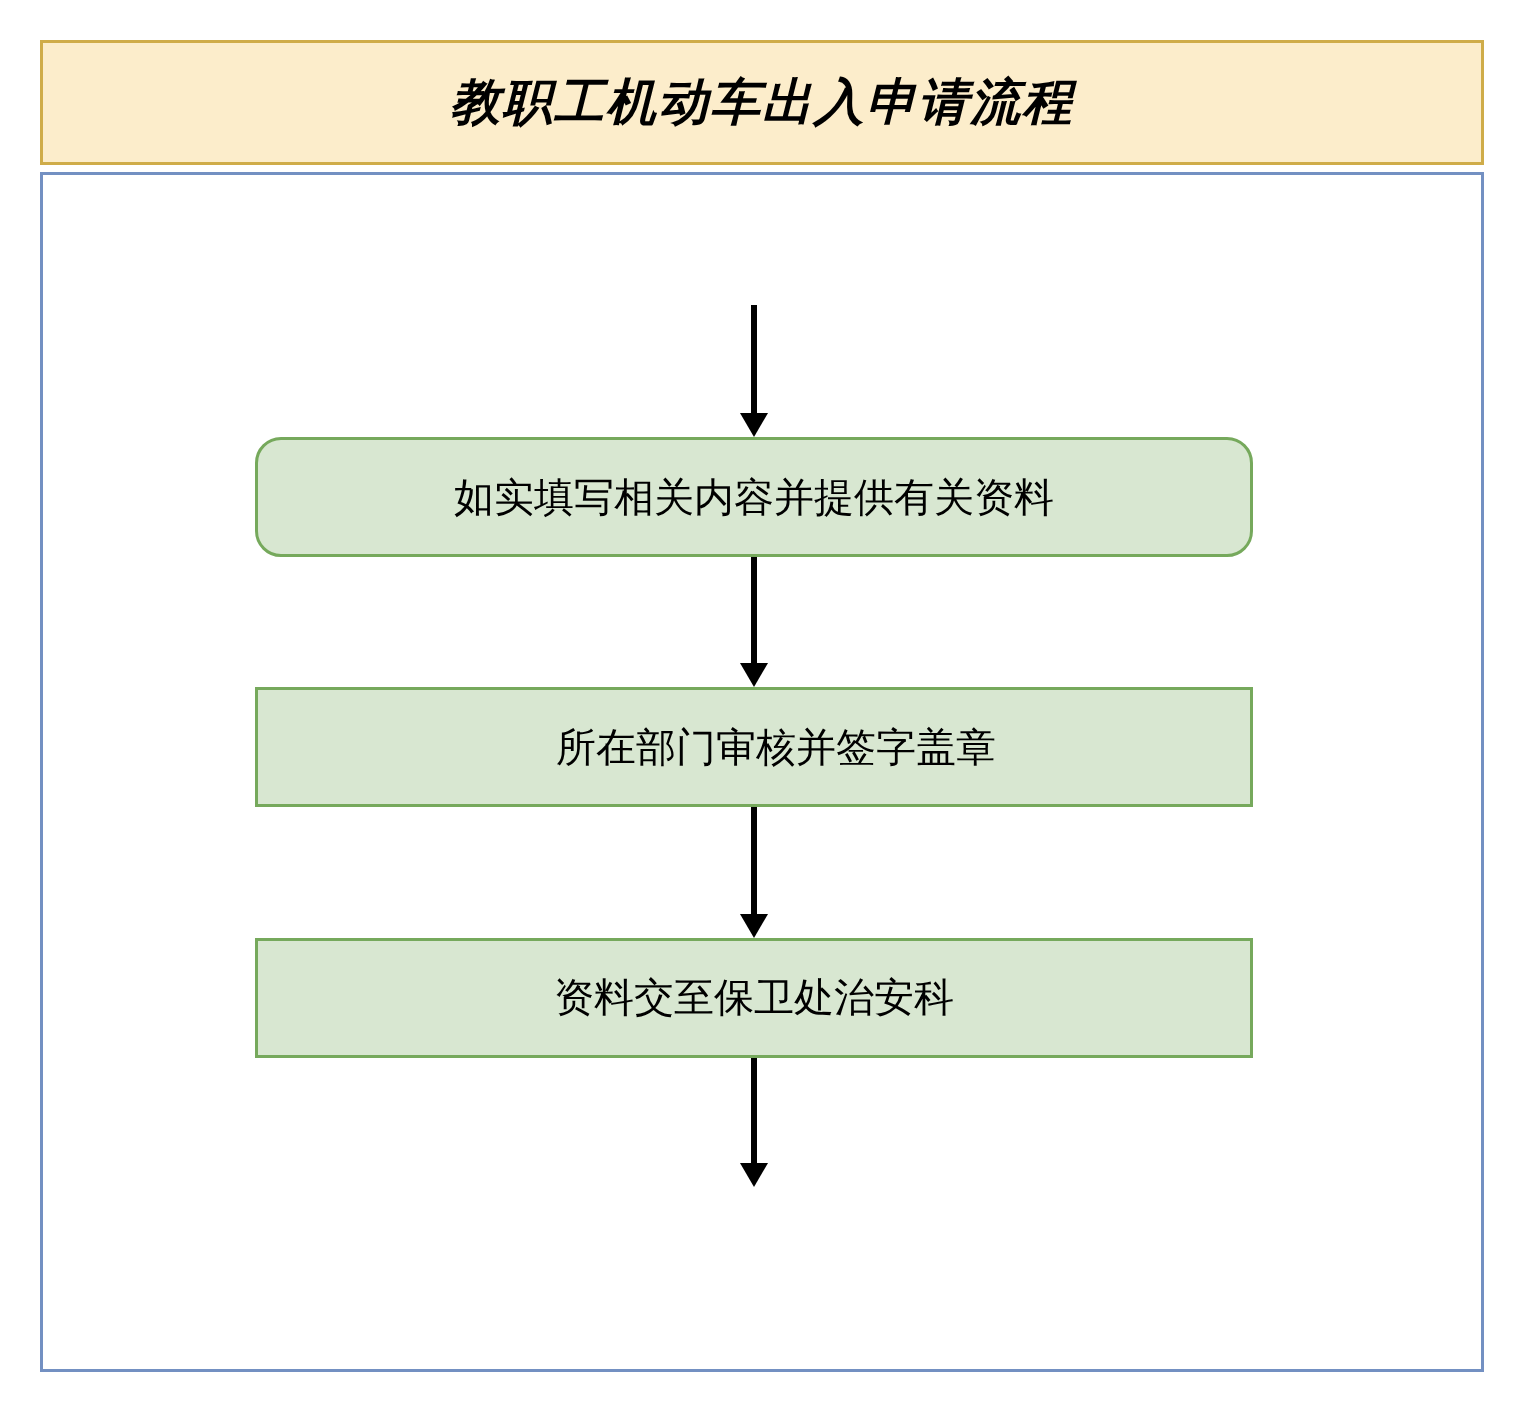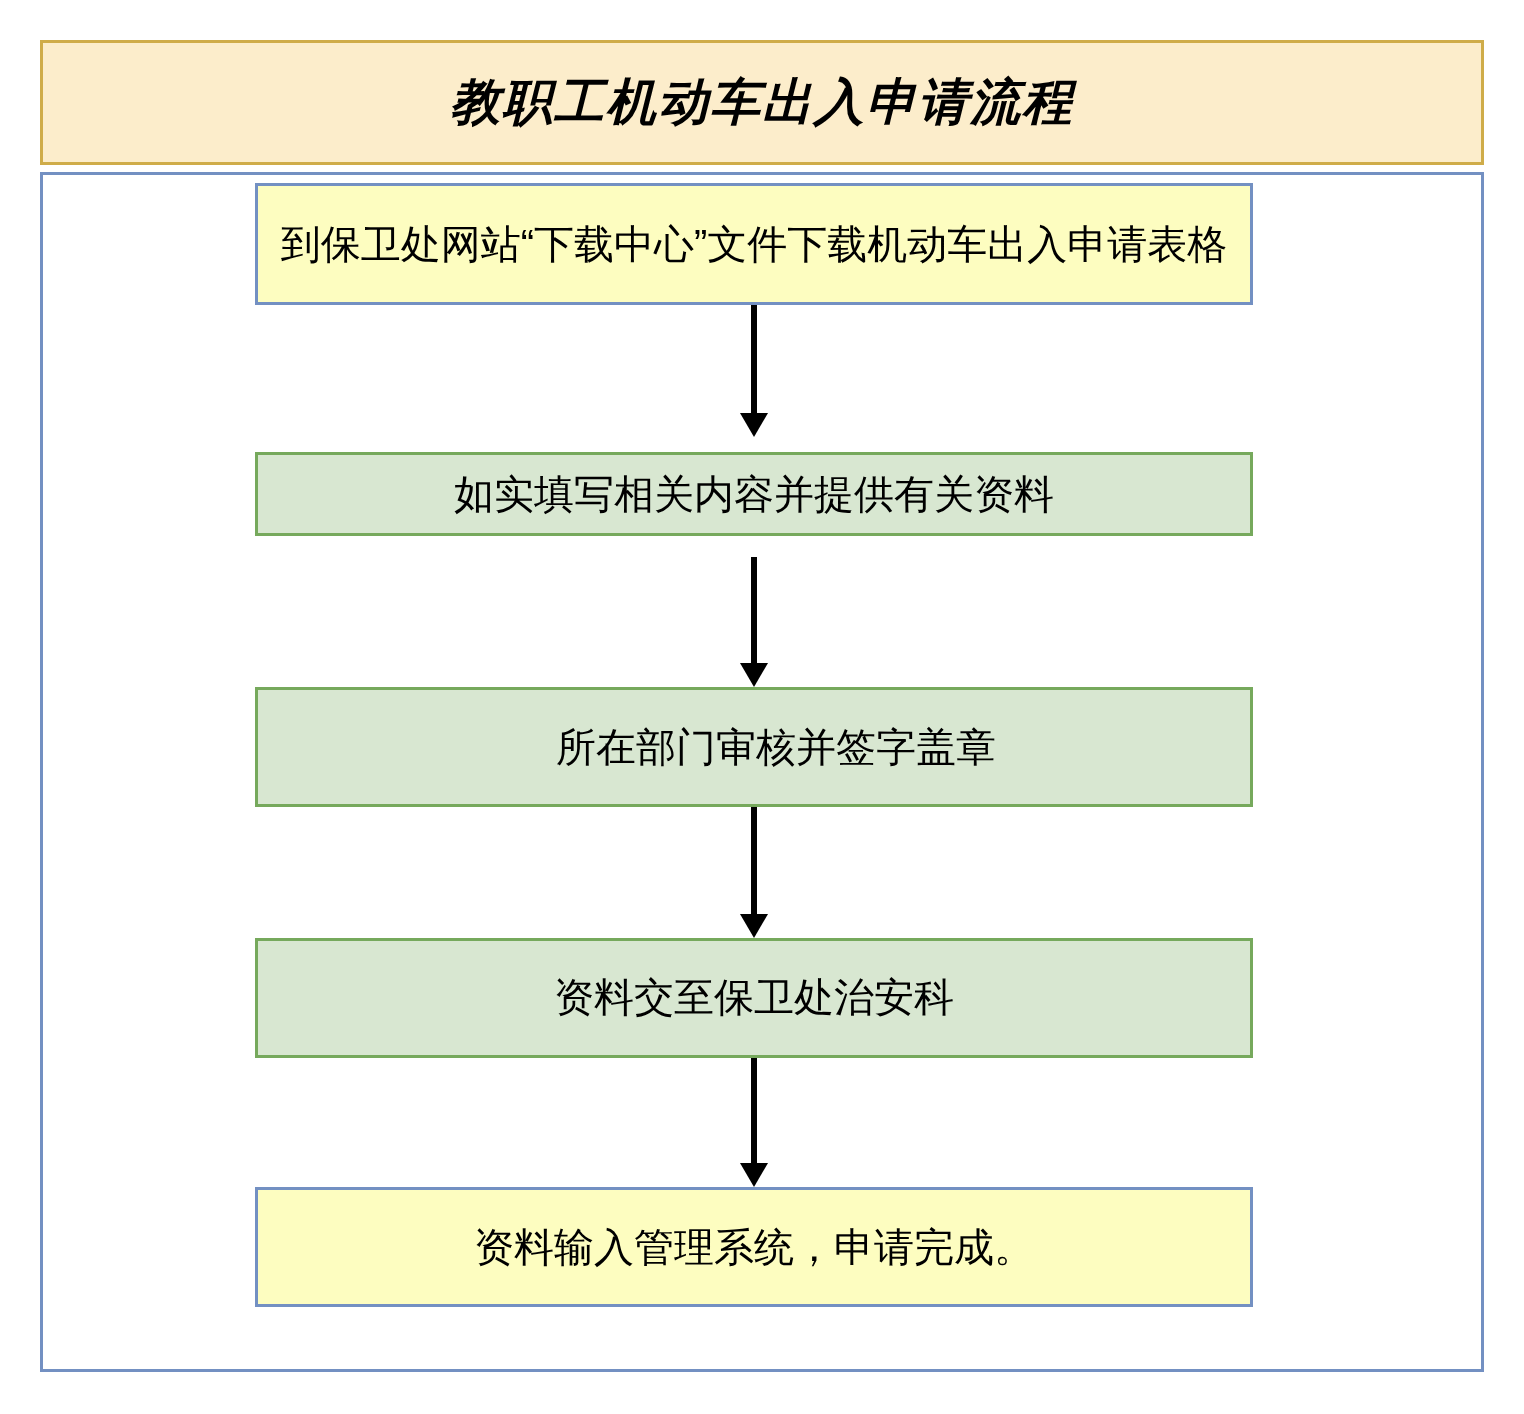--- a/index.html
+++ b/index.html
@@ -83,30 +83,27 @@
 <body>
 
 <div class="page">
 
   <div class="banner">
     <h1>教职工机动车出入申请流程</h1>
   </div>
 
   <div class="container"></div>
 
-  <div class="step yellow" style="top:183px; height:122px;">
-    <span>到保卫处网站“下载中心”文件下载机动车出入申请表格</span>
-  </div>
 
   <div class="arrow" style="top:305px; height:132px;">
     <div class="stem"></div>
     <div class="head"></div>
   </div>
 
-  <div class="step green" style="top:452px; height:84px;">
+  <div class="step green" style="top:437px; height:120px;border-radius:26px;">
     <span>如实填写相关内容并提供有关资料</span>
   </div>
 
   <div class="arrow" style="top:557px; height:130px;">
     <div class="stem"></div>
     <div class="head"></div>
   </div>
 
   <div class="step green" style="top:687px; height:120px;padding-left:44px;">
     <span>所在部门审核并签字盖章</span>
@@ -119,17 +116,14 @@
 
   <div class="step green" style="top:938px; height:120px;font-family:Liberation Serif, serif;">
     <span>资料交至保卫处治安科</span>
   </div>
 
   <div class="arrow" style="top:1058px; height:129px;">
     <div class="stem"></div>
     <div class="head"></div>
   </div>
 
-  <div class="step yellow" style="top:1187px; height:120px;">
-    <span>资料输入管理系统，申请完成。</span>
-  </div>
 
 </div>
 
 </body></html>

